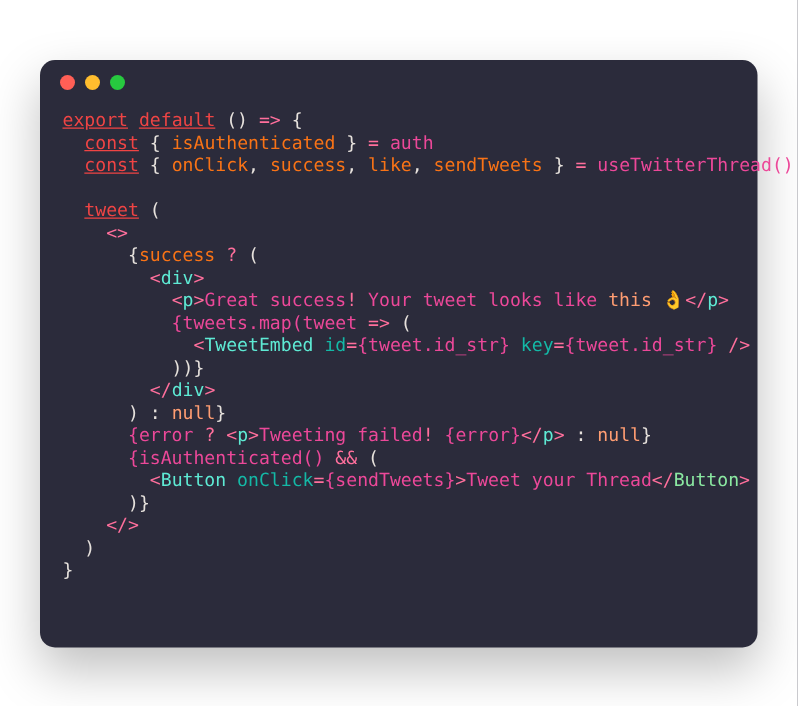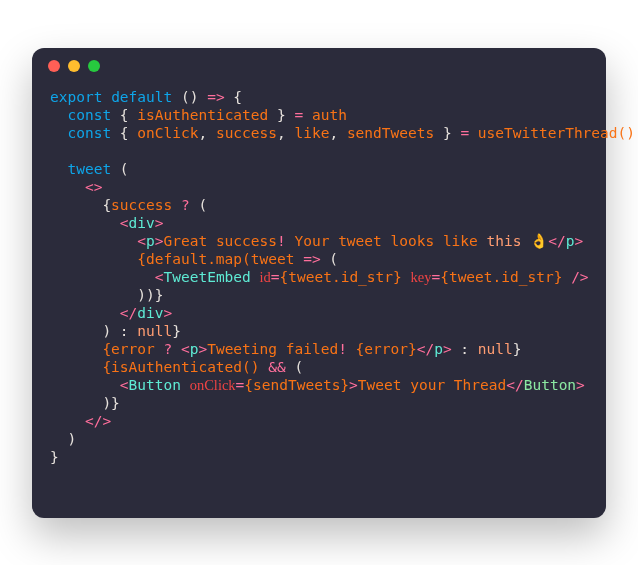--- a/index.html
+++ b/index.html
@@ -4,29 +4,29 @@
 <style>
   html,body{margin:0;padding:0;background:#fff;font-family:ui-monospace,SFMono-Regular,Menlo,Monaco,Consolas,monospace;}
   .stage{width:638px;height:565px;position:relative;}
   .card{position:absolute;left:32px;top:48px;width:574px;height:470px;background:#2b2b3b;border-radius:12px;box-shadow:0 18px 40px rgba(0,0,0,0.25);}
   .titlebar{height:36px;display:flex;align-items:center;padding-left:16px;gap:8px;}
   .dot{width:12px;height:12px;border-radius:50%;}
   .dot.red{background:#ff5f56;}
   .dot.yellow{background:#ffbd2e;}
   .dot.green{background:#27c93f;}
   .code{padding:4px 18px 18px 18px;font-size:14.5px;line-height:18px;color:#e6e1dc;white-space:pre;}
-  .tk-kw{color:#0ea5e9;}       
+  .tk-kw{color:#ef4444;text-decoration:underline;}       
   .tk-punc{color:#e6e1dc;}     
-  .tk-ident{color:#f97316;}
+  .tk-ident{color:#ec4899;}
   .tk-green{color:#f97316;}    
   .tk-op{color:#ff6f9c;}       
   .tk-num{color:#ff9d72;}      
   .tk-tag{color:#ff6f9c;}      
   .tk-el{color:#5eead4;}       
-  .tk-attr{color:#ef4444;font-family:Liberation Serif, serif;}
+  .tk-attr{color:#14b8a6;}
   .tk-close{color:#8be9a2;}    
 </style>
 </head>
 <body>
 
 <div class="stage">
   <div class="card">
     <div class="titlebar">
       <div class="dot red"></div>
       <div class="dot yellow"></div>
@@ -34,21 +34,21 @@
     </div>
     <div class="code"><span><span class="tk-kw">export</span><span> </span><span class="tk-kw">default</span><span class="tk-punc"> () </span><span class="tk-op">=&gt;</span><span class="tk-punc"> {</span></span>
 <span><span>  </span><span class="tk-kw">const</span><span class="tk-punc"> { </span><span class="tk-green">isAuthenticated</span><span class="tk-punc"> } </span><span class="tk-op">=</span><span class="tk-ident"> auth</span></span>
 <span><span>  </span><span class="tk-kw">const</span><span class="tk-punc"> { </span><span class="tk-green">onClick</span><span>, </span><span class="tk-green">success</span><span>, </span><span class="tk-green">like</span><span>, </span><span class="tk-green">sendTweets</span><span class="tk-punc"> } </span><span class="tk-op">=</span><span class="tk-ident"> useTwitterThread()</span></span>
 <span><span></span></span>
 <span><span>  </span><span class="tk-kw">tweet</span><span class="tk-punc"> (</span></span>
 <span><span>    </span><span class="tk-tag">&lt;&gt;</span></span>
 <span><span class="tk-punc">      {</span><span class="tk-green">success</span><span> </span><span class="tk-op">?</span><span class="tk-punc"> (</span></span>
 <span><span>        </span><span class="tk-tag">&lt;</span><span class="tk-el">div</span><span class="tk-tag">&gt;</span></span>
 <span><span>          </span><span class="tk-tag">&lt;</span><span class="tk-el">p</span><span class="tk-tag">&gt;</span><span class="tk-ident">Great success</span><span class="tk-op">!</span><span class="tk-ident"> Your tweet looks like </span><span class="tk-num">this</span><span class="tk-ident"> 👌</span><span class="tk-tag">&lt;</span><span class="tk-tag">/</span><span class="tk-el">p</span><span class="tk-tag">&gt;</span></span>
-<span><span class="tk-ident">          {default.map(tweet </span><span class="tk-op">=&gt;</span><span class="tk-punc"> (</span></span>
+<span><span class="tk-ident">          {tweets.map(tweet </span><span class="tk-op">=&gt;</span><span class="tk-punc"> (</span></span>
 <span><span>            </span><span class="tk-tag">&lt;</span><span class="tk-el">TweetEmbed </span><span class="tk-attr">id</span><span class="tk-op">=</span><span class="tk-ident">{tweet.id_str} </span><span class="tk-attr">key</span><span class="tk-op">=</span><span class="tk-ident">{tweet.id_str} </span><span class="tk-tag">/&gt;</span></span>
 <span><span class="tk-punc">          ))}</span></span>
 <span><span>        </span><span class="tk-tag">&lt;</span><span class="tk-tag">/</span><span class="tk-el">div</span><span class="tk-tag">&gt;</span></span>
 <span><span class="tk-punc">      ) : </span><span class="tk-num">null</span><span class="tk-punc">}</span></span>
 <span><span class="tk-ident">      {error </span><span class="tk-op">?</span><span> </span><span class="tk-tag">&lt;</span><span class="tk-el">p</span><span class="tk-tag">&gt;</span><span class="tk-ident">Tweeting failed</span><span class="tk-op">!</span><span class="tk-ident"> {error}</span><span class="tk-tag">&lt;</span><span class="tk-tag">/</span><span class="tk-el">p</span><span class="tk-tag">&gt;</span><span class="tk-punc"> : </span><span class="tk-num">null</span><span class="tk-punc">}</span></span>
 <span><span class="tk-ident">      {isAuthenticated() </span><span class="tk-op">&amp;&amp;</span><span class="tk-punc"> (</span></span>
 <span><span>        </span><span class="tk-tag">&lt;</span><span class="tk-el">Button </span><span class="tk-attr">onClick</span><span class="tk-op">=</span><span class="tk-ident">{sendTweets}</span><span class="tk-tag">&gt;</span><span class="tk-ident">Tweet your Thread</span><span class="tk-tag">&lt;</span><span class="tk-tag">/</span><span class="tk-close">Button</span><span class="tk-tag">&gt;</span></span>
 <span><span class="tk-punc">      )}</span></span>
 <span><span>    </span><span class="tk-tag">&lt;/&gt;</span></span>
 <span><span class="tk-punc">  )</span></span>

